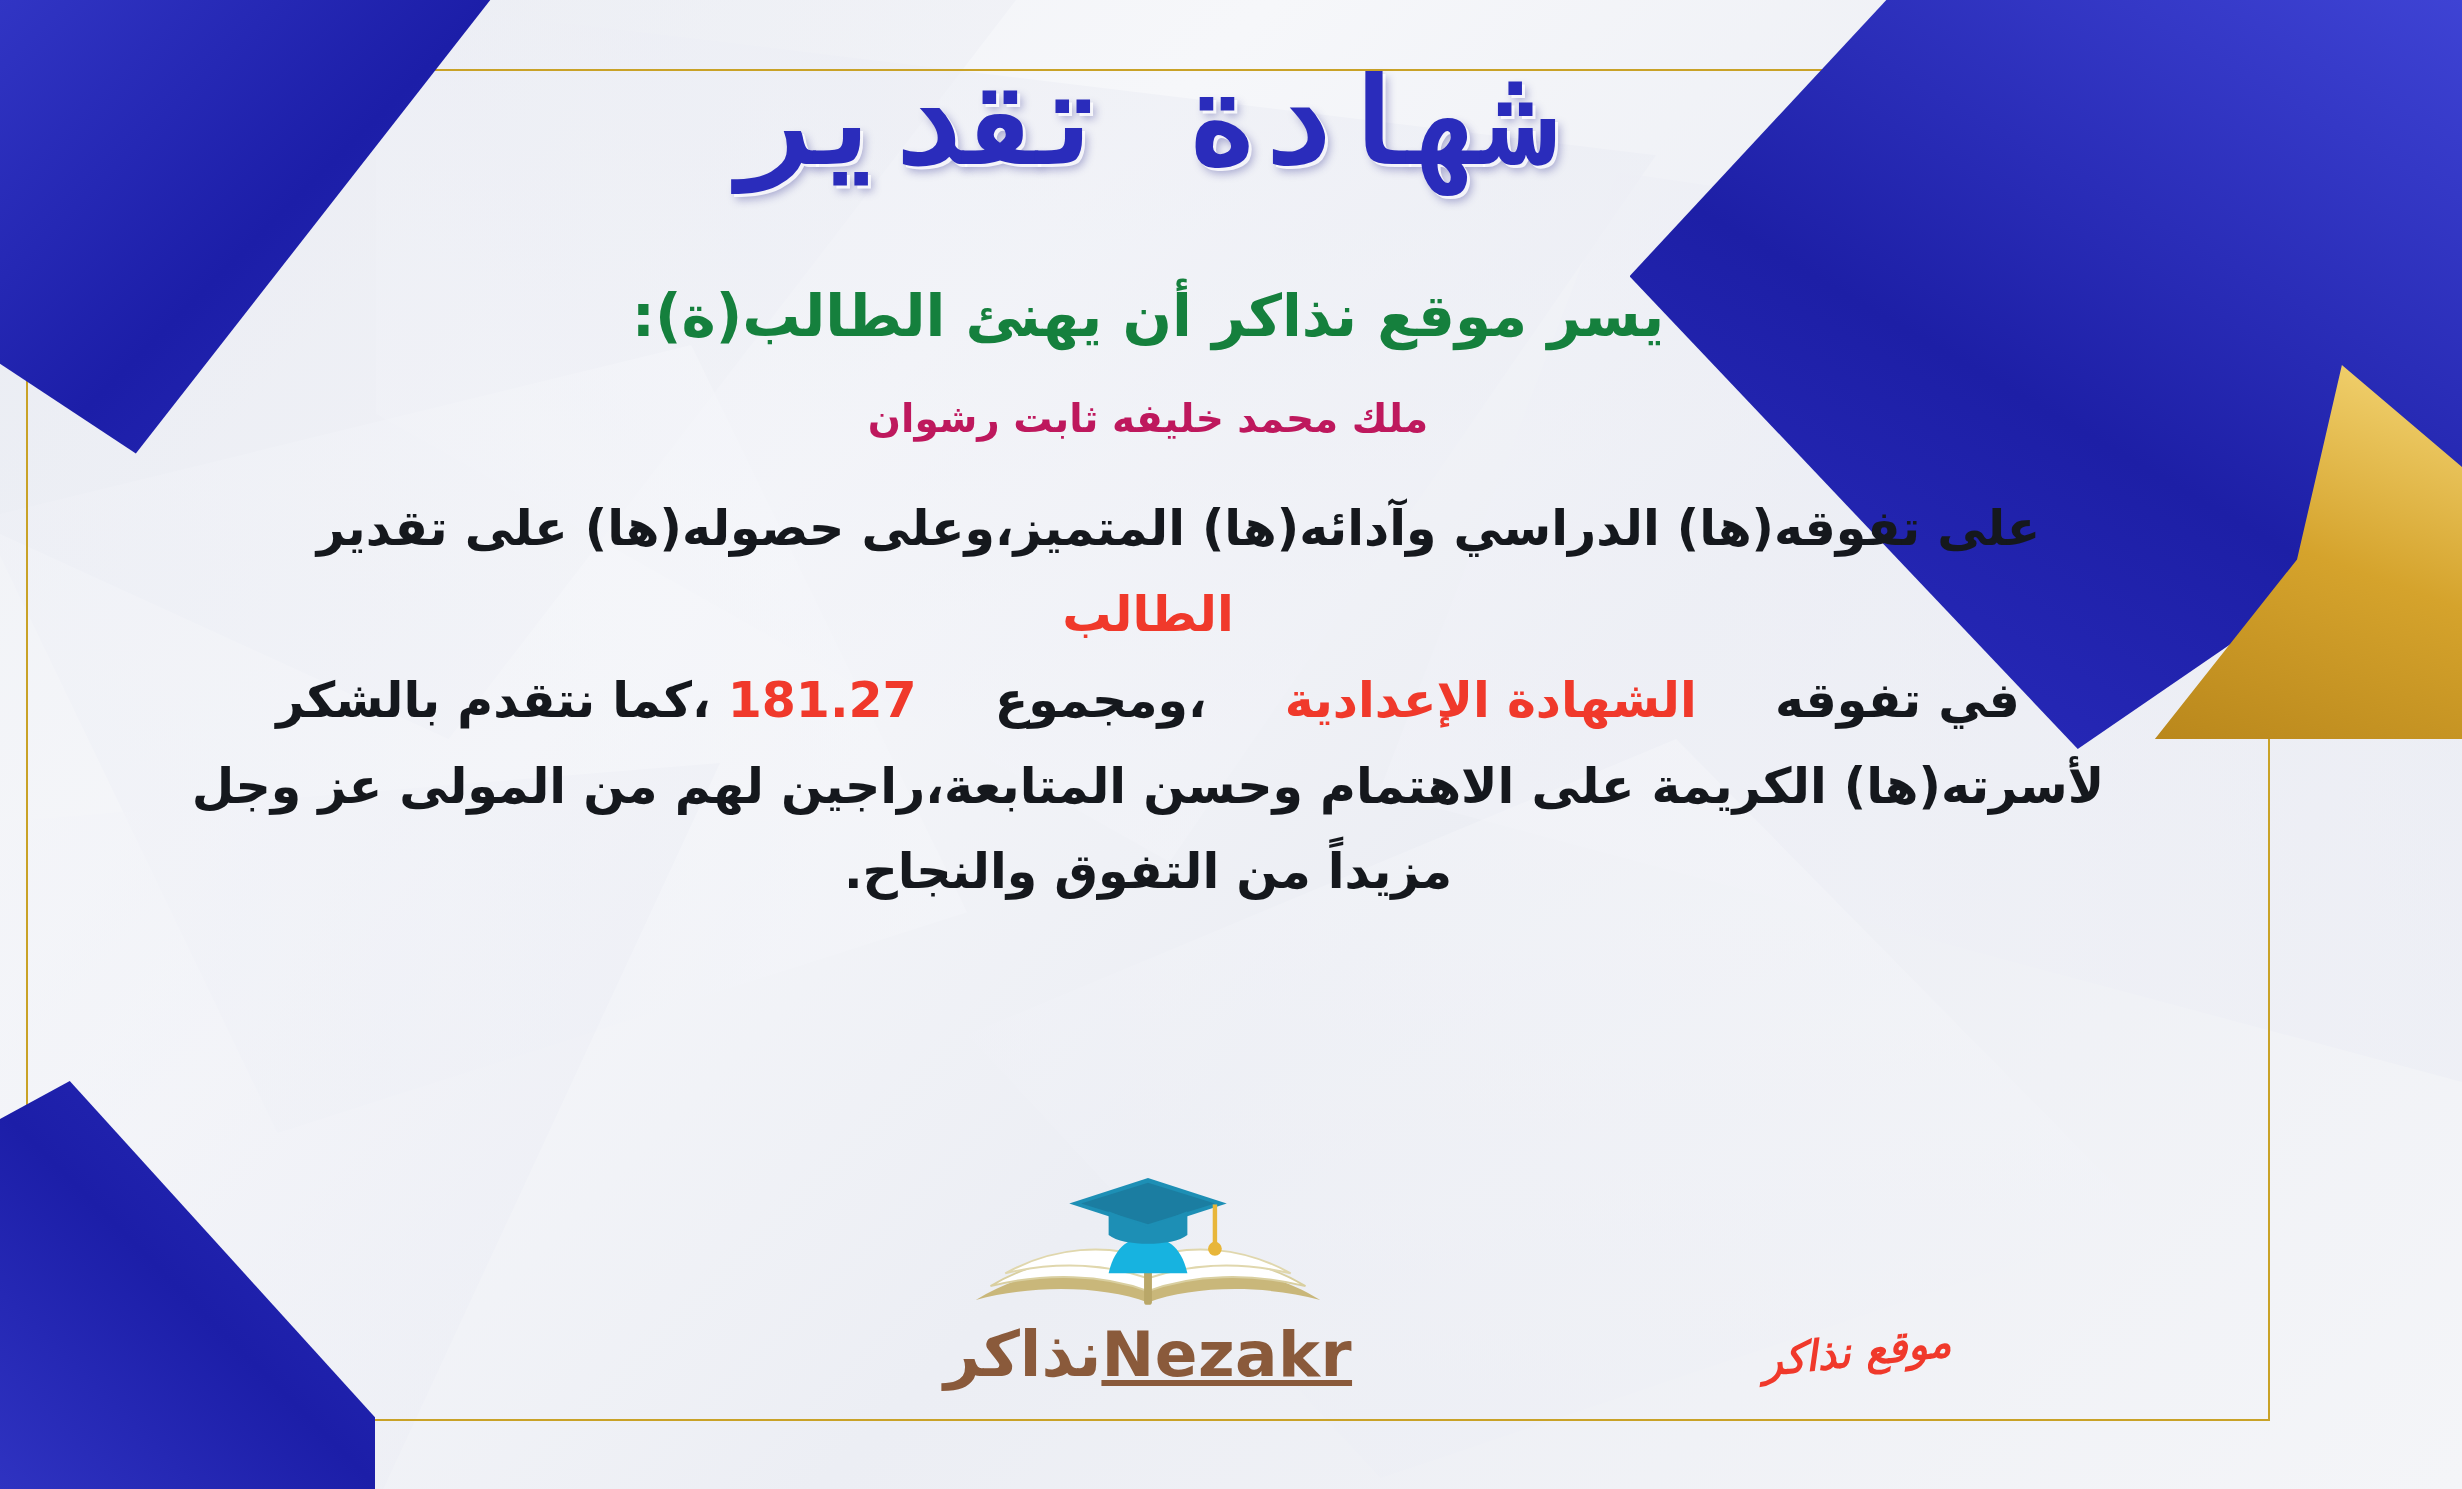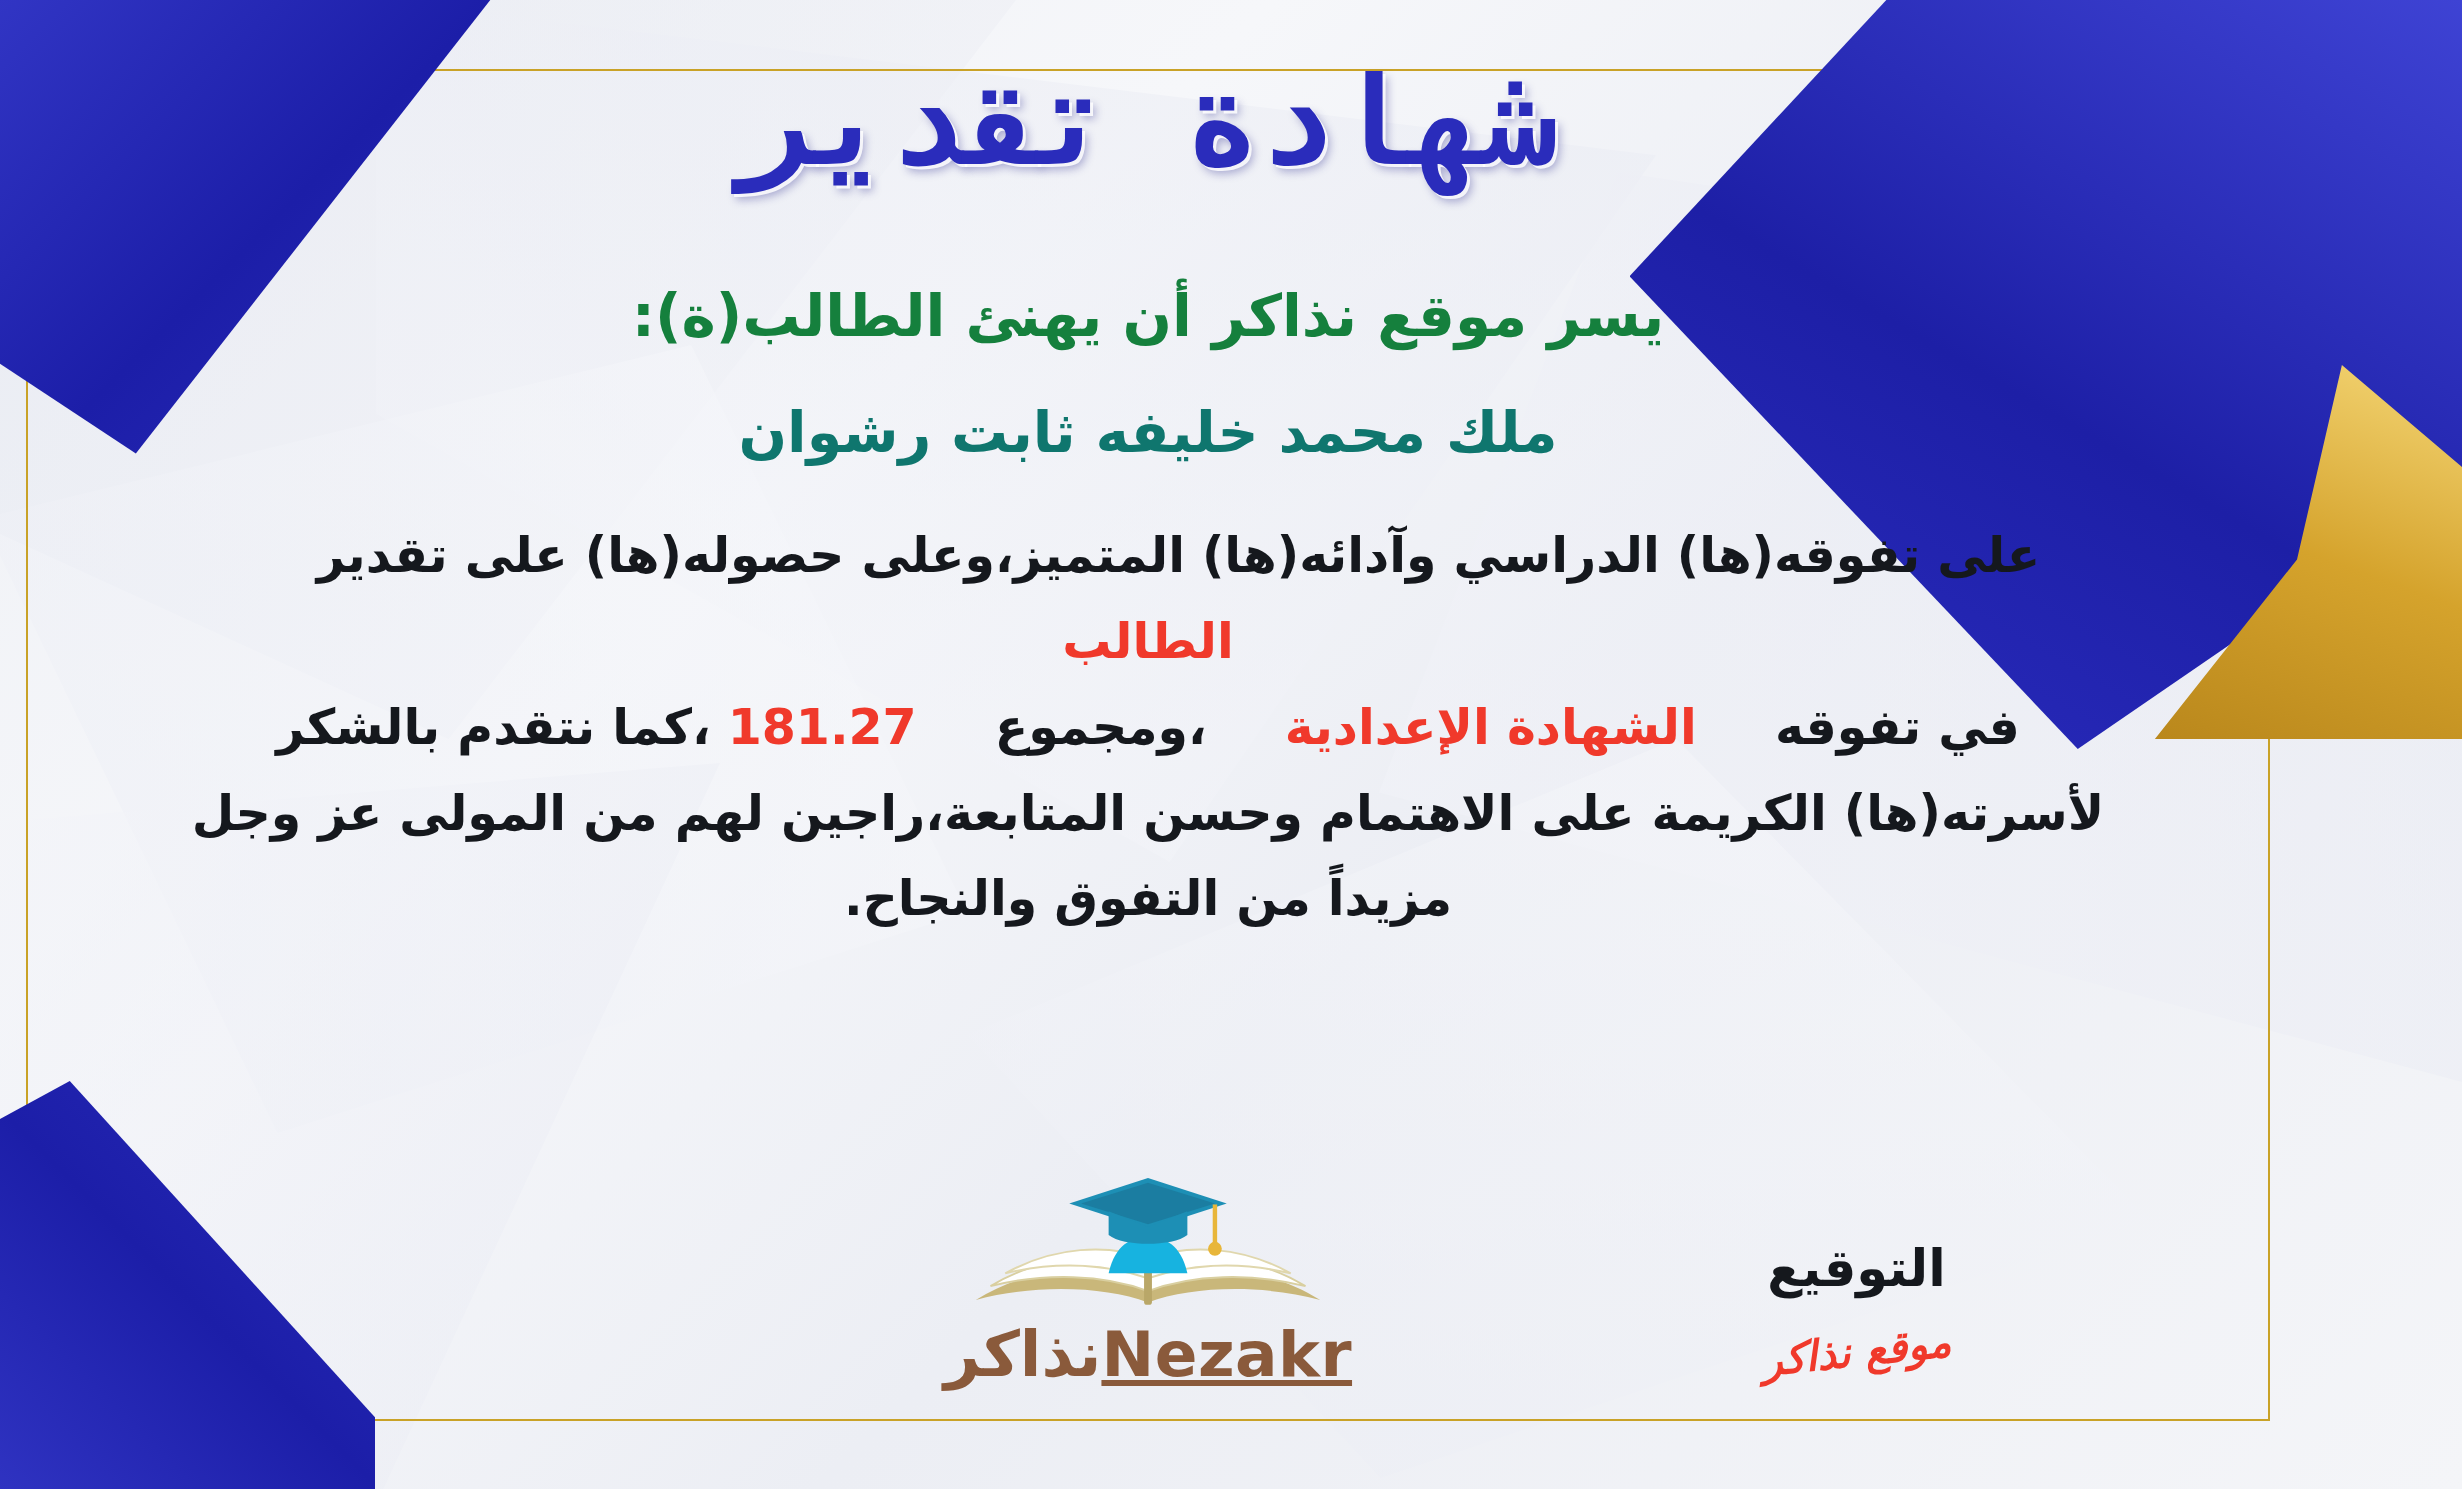--- a/index.html
+++ b/index.html
@@ -196,23 +196,23 @@
 
   .lead {
     font-size: 58px;
     font-weight: 600;
     line-height: 1.5;
     color: #15803d;
   }
 
   .student-name {
     margin-top: 29.5px;
-    font-size: 57px;
+    font-size: 39px;
     font-weight: 700;
-    color: #0f766e;
+    color: #be185d;
     line-height: 1.5;
   }
 
   .paragraph {
     margin-top: 38px;
     font-size: 49px;
     font-weight: 600;
     line-height: 1.75;
     color: #15181d;
     text-align: center;
@@ -347,21 +347,20 @@
         <span class="gap"></span>
         <span class="hl">181.27</span>
         <span>،كما نتقدم بالشكر لأسرته(ها) الكريمة على الاهتمام وحسن المتابعة،راجين لهم من المولى عز وجل مزيداً من التفوق والنجاح.</span>
       </div>
 
     </div>
 
     <div class="footer">
 
       <div class="sig-area">
-        <div class="sig-label">التوقيع</div>
         <div class="sig-script">موقع نذاكر</div>
       </div>
 
       <div class="logo-area">
         <div class="logo-mark">
           <svg viewBox="0 0 760 330" width="374" height="163" xmlns="http://www.w3.org/2000/svg">
 
             <path d="M30 300 C 150 225, 300 222, 380 258 C 460 222, 610 225, 730 300 C 610 268, 470 272, 380 305 C 290 272, 150 268, 30 300 Z" fill="#c9b77a"></path>
             <path d="M60 272 C 170 205, 300 202, 380 236 C 460 202, 590 205, 700 272 C 590 244, 470 248, 380 282 C 290 248, 170 244, 60 272 Z" fill="#ffffff" stroke="#d9cfa0" stroke-width="4"></path>
             <path d="M90 246 C 190 190, 300 186, 380 216 C 460 186, 570 190, 670 246 C 570 222, 470 226, 380 256 C 290 226, 190 222, 90 246 Z" fill="#ffffff" stroke="#e0d7ad" stroke-width="4"></path>

